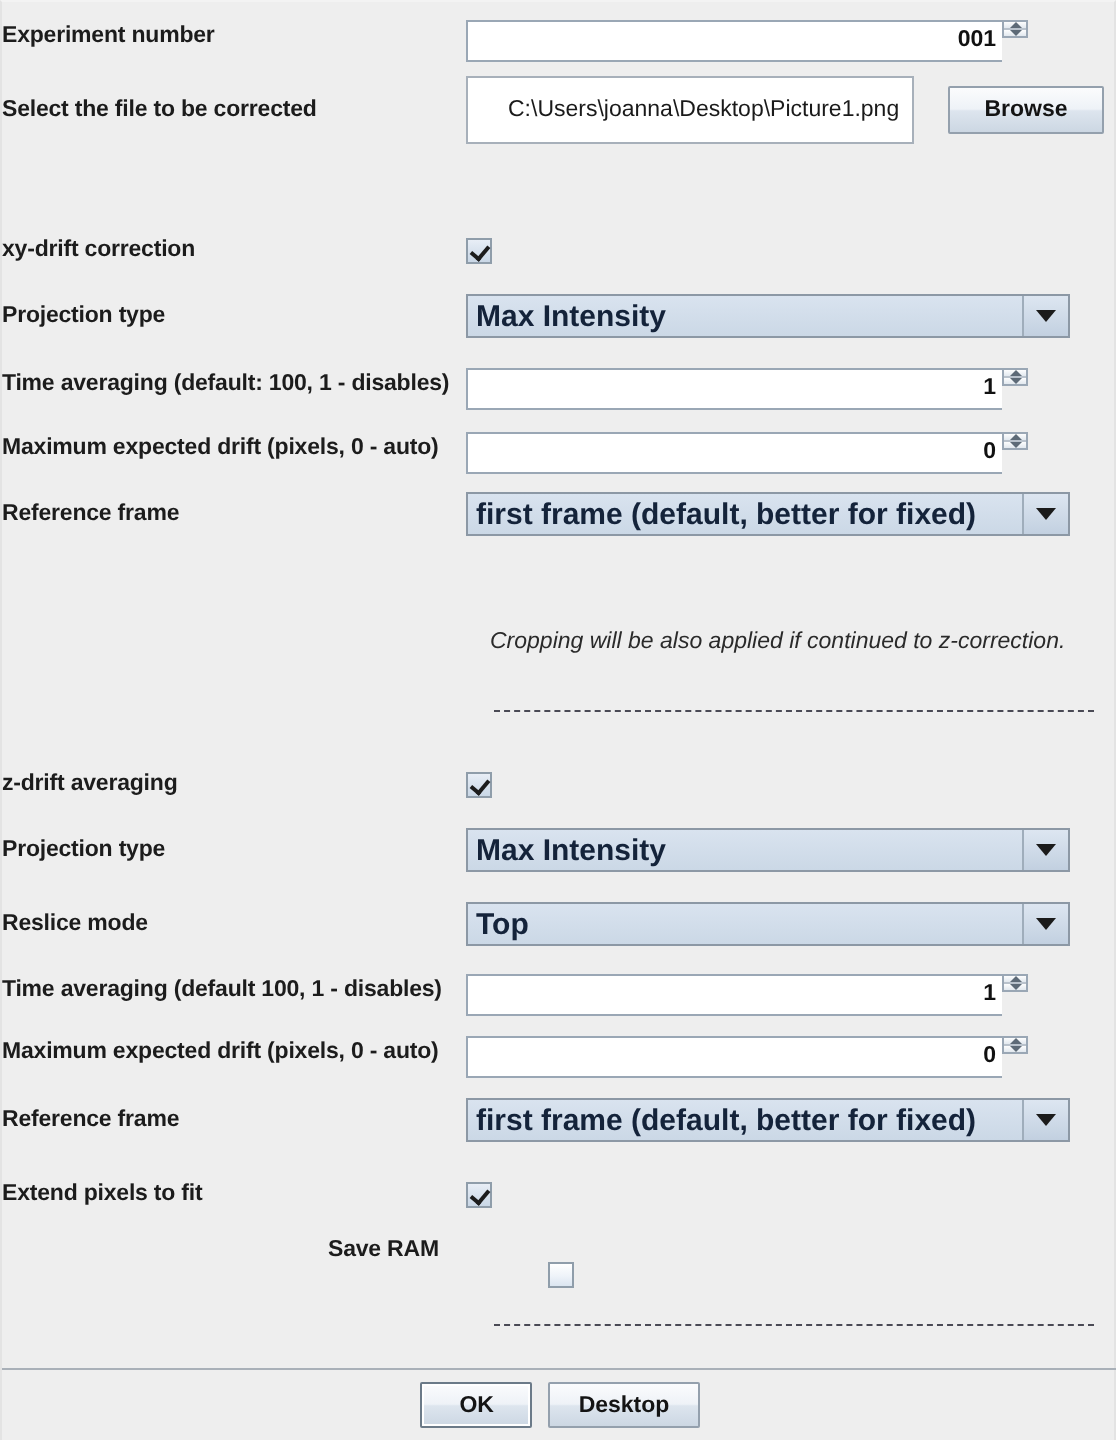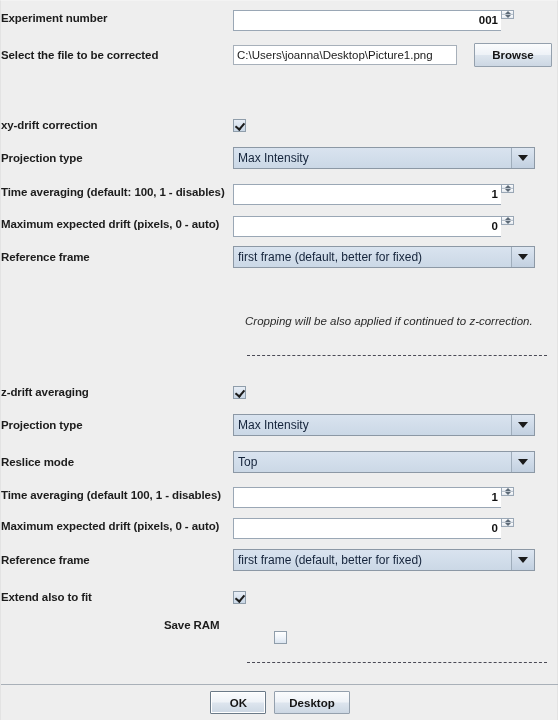--- a/index.html
+++ b/index.html
@@ -94,27 +94,27 @@
   .arrow-up, .arrow-dn {
     width: 0; height: 0;
     border-left: 3px solid transparent;
     border-right: 3px solid transparent;
   }
   .arrow-up { border-bottom: 3px solid #5d6a77; }
   .arrow-dn { border-top: 3px solid #5d6a77; }
 
   
   .textfield {
-    height: 20px;
+    height: 34px;
     box-sizing: border-box;
     background: #ffffff;
     border: 1px solid #a7b0ba;
     display: flex;
     align-items: center;
-    padding: 0 3px;
+    padding: 0 20px;
     font-size: 11.5px;
     color: #1a1a1a;
   }
 
   
   .btn {
     box-sizing: border-box;
     background: linear-gradient(to bottom, #fbfcfd 0%, #eef2f7 48%, #dde5ee 52%, #ccd7e3 100%);
     border: 1px solid #94a0ad;
     border-radius: 1px;
@@ -140,22 +140,22 @@
     border: 1px solid #8c98a5;
     box-sizing: border-box;
     background: #c7d4e2;
   }
   .combo .val {
     flex: 1;
     background: linear-gradient(to bottom, #d9e3ef 0%, #cbd8e6 100%);
     display: flex;
     align-items: center;
     padding-left: 4px;
-    font-size: 12px;
-    font-weight: normal;
+    font-size: 15px;
+    font-weight: bold;
     color: #14233a;
     border-right: 1px solid #9fadbb;
     overflow: hidden;
     white-space: nowrap;
   }
   .combo .arrowbox {
     width: 22px;
     background: linear-gradient(to bottom, #dde6f1 0%, #c2d0e0 100%);
     display: flex;
     align-items: center;
@@ -404,21 +404,21 @@
       <div class="combo">
         <div class="val">first frame (default, better for fixed)</div>
         <div class="arrowbox">
             <span class="tri"></span>
           </div>
       </div>
     </div>
   </div>
 
   <div class="row" style="top:585px;">
-    <div class="label">Extend also to fit</div>
+    <div class="label">Extend pixels to fit</div>
     <div class="field">
       <div class="checkbox checked"></div>
     </div>
   </div>
 
   <div class="row" style="top:618px;flex-direction:column;">
     <div class="label">Save RAM</div>
     <div class="field">
       <div class="checkbox"></div>
     </div>

